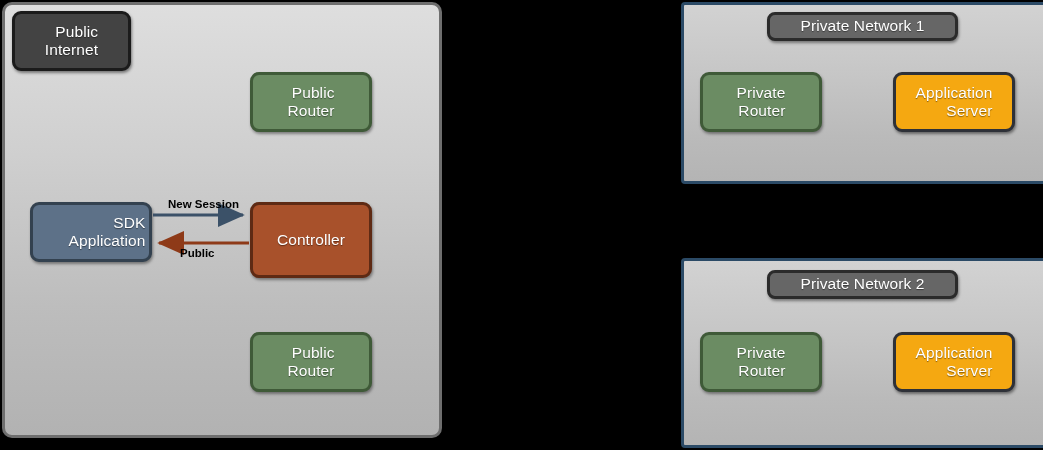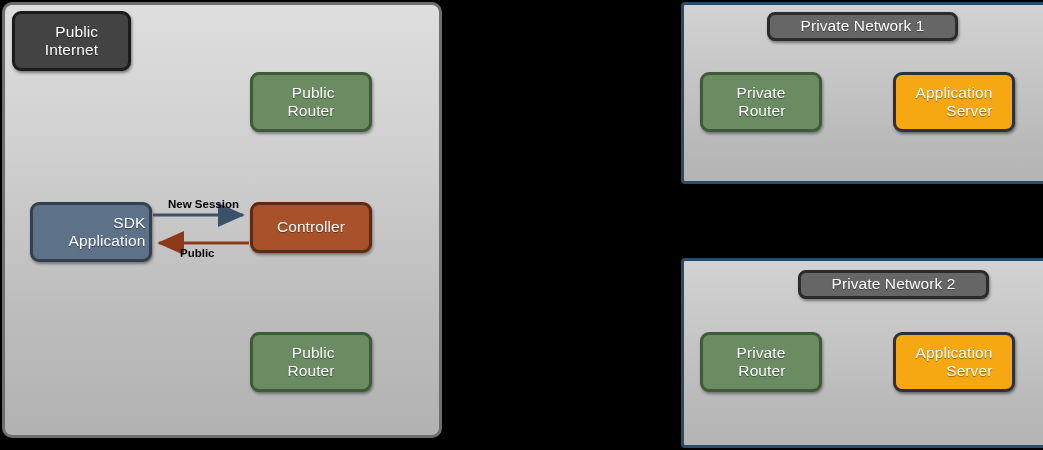--- a/index.html
+++ b/index.html
@@ -116,27 +116,27 @@
     background: #a8512b;
     border: 3px solid #5e2a14;
     box-shadow: 1px 2px 3px rgba(0,0,0,0.40);
   }
 
   
   #node-public-internet { left: 12px;  top: 11px;  width: 119px; height: 60px; }
   #node-public-router-top { left: 250px; top: 72px;  width: 122px; height: 60px; }
   #node-public-router-bottom { left: 250px; top: 332px; width: 122px; height: 60px; }
   #node-sdk-application { left: 30px;  top: 202px; width: 122px; height: 60px; padding-left: 32px; }
-  #node-controller     { left: 250px; top: 202px; width: 122px; height: 51px; }
+  #node-controller     { left: 250px; top: 202px; width: 122px; height: 76px; }
 
   #node-private-net-1-title { left: 767px; top: 12px;  width: 191px; height: 29px; }
   #node-private-router-1    { left: 700px; top: 72px;  width: 122px; height: 60px; }
   #node-app-server-1        { left: 893px; top: 72px;  width: 122px; height: 60px; }
 
-  #node-private-net-2-title { left: 767px; top: 270px; width: 191px; height: 29px; margin-left: 31px; }
+  #node-private-net-2-title { left: 767px; top: 270px; width: 191px; height: 29px; }
   #node-private-router-2    { left: 700px; top: 332px; width: 122px; height: 60px; }
   #node-app-server-2        { left: 893px; top: 332px; width: 122px; height: 60px; }
 
   
   .connector-svg {
     position: absolute;
     left: 0; top: 0;
     width: 1043px;
     height: 450px;
     pointer-events: none;

